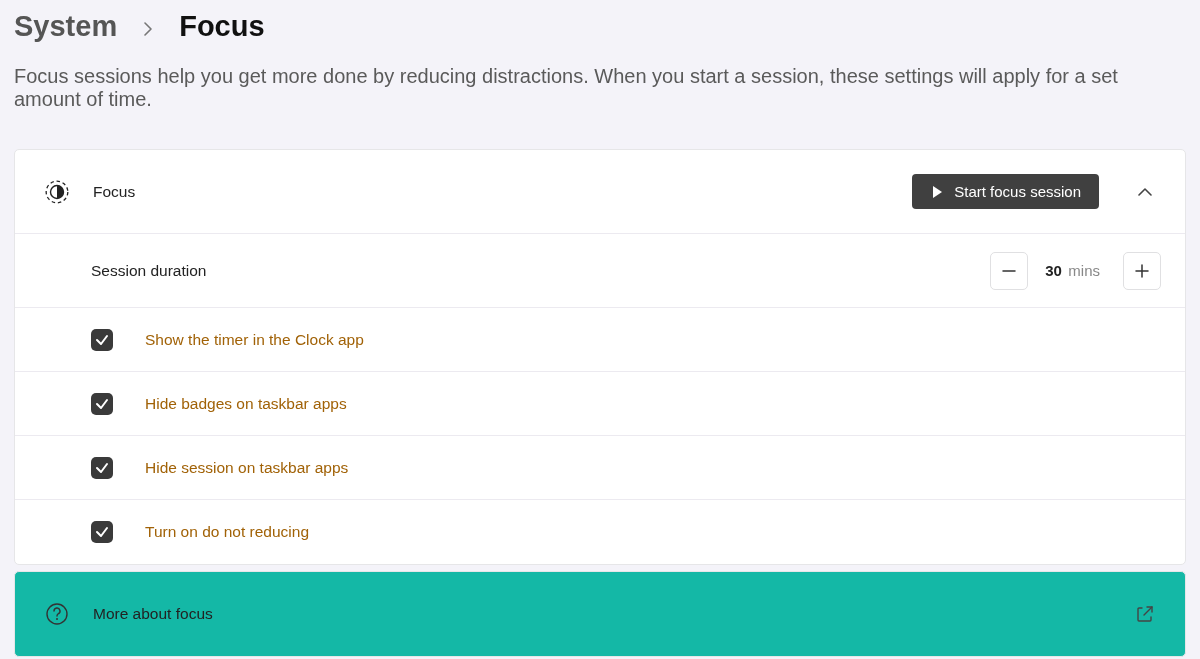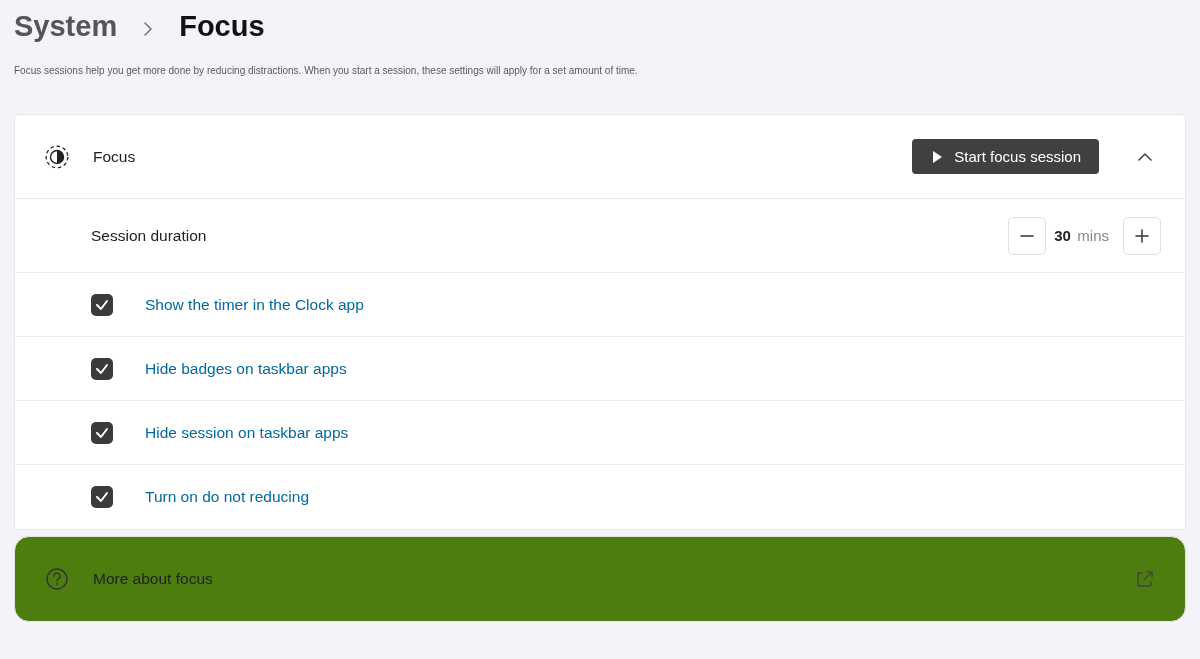--- a/index.html
+++ b/index.html
@@ -30,21 +30,21 @@
       color: #777;
       position: relative;
       top: 2px;
     }
     .breadcrumb .current {
       font-size: 29px;
       font-weight: 600;
       color: #111;
     }
     .description {
-      font-size: 10px;
+      font-size: 20px;
       color: #5a5a5a;
       margin-bottom: 38px;
     }
     .card {
       background: #fff;
       border: 1px solid #e6e6e8;
       border-radius: 5px;
       margin-bottom: 6px;
     }
     .row {
@@ -96,21 +96,21 @@
       width: 32px;
       display: flex;
       justify-content: center;
       align-items: center;
       margin-left: 12px;
       cursor: pointer;
     }
     .stepper {
       display: flex;
       align-items: center;
-      gap: 8px;
+      gap: 17px;
     }
     .step-btn {
       width: 38px;
       height: 38px;
       border: 1px solid #e0e0e2;
       border-radius: 5px;
       background: #fff;
       display: flex;
       align-items: center;
       justify-content: center;
@@ -134,27 +134,27 @@
       border-radius: 5px;
       display: flex;
       align-items: center;
       justify-content: center;
       flex-shrink: 0;
       cursor: pointer;
     }
     .checkbox svg { stroke: #fff; }
     .check-label {
       font-size: 15.5px;
-      color: #0369a1;
+      color: #a16207;
       margin-left: 14px;
     }
     .more-card {
-      background: #4d7c0f;
+      background: #14b8a6;
       border: 1px solid #e6e6e8;
-      border-radius: 15px;
+      border-radius: 5px;
     }
     .more-row {
       display: flex;
       align-items: center;
       min-height: 84px;
       padding: 0 24px;
       gap: 18px;
     }
     .ext-icon {
       margin-left: auto;

